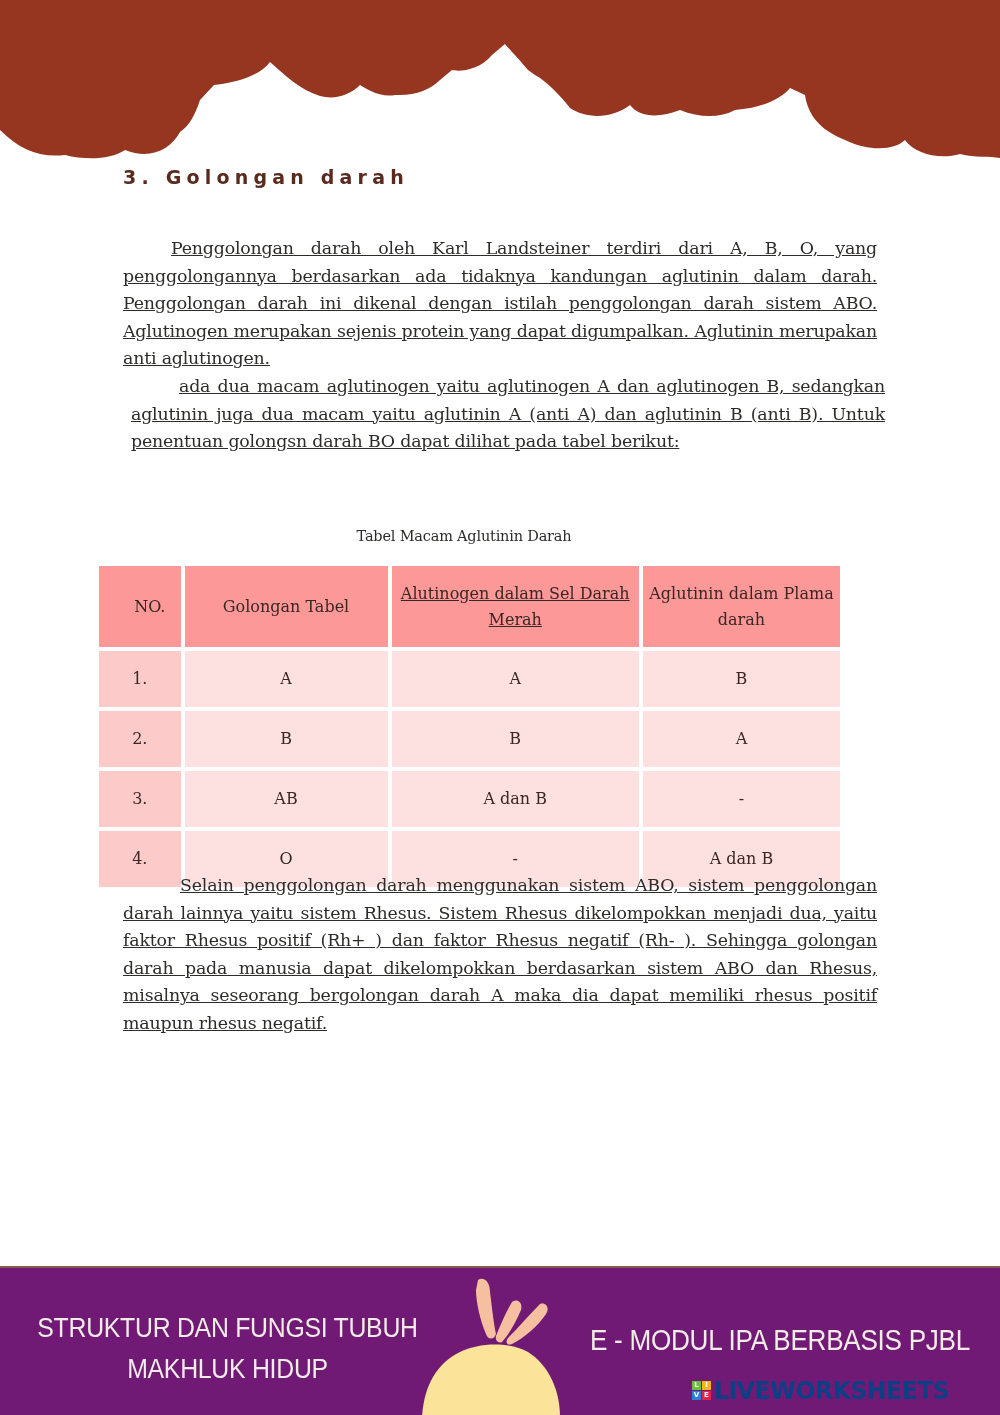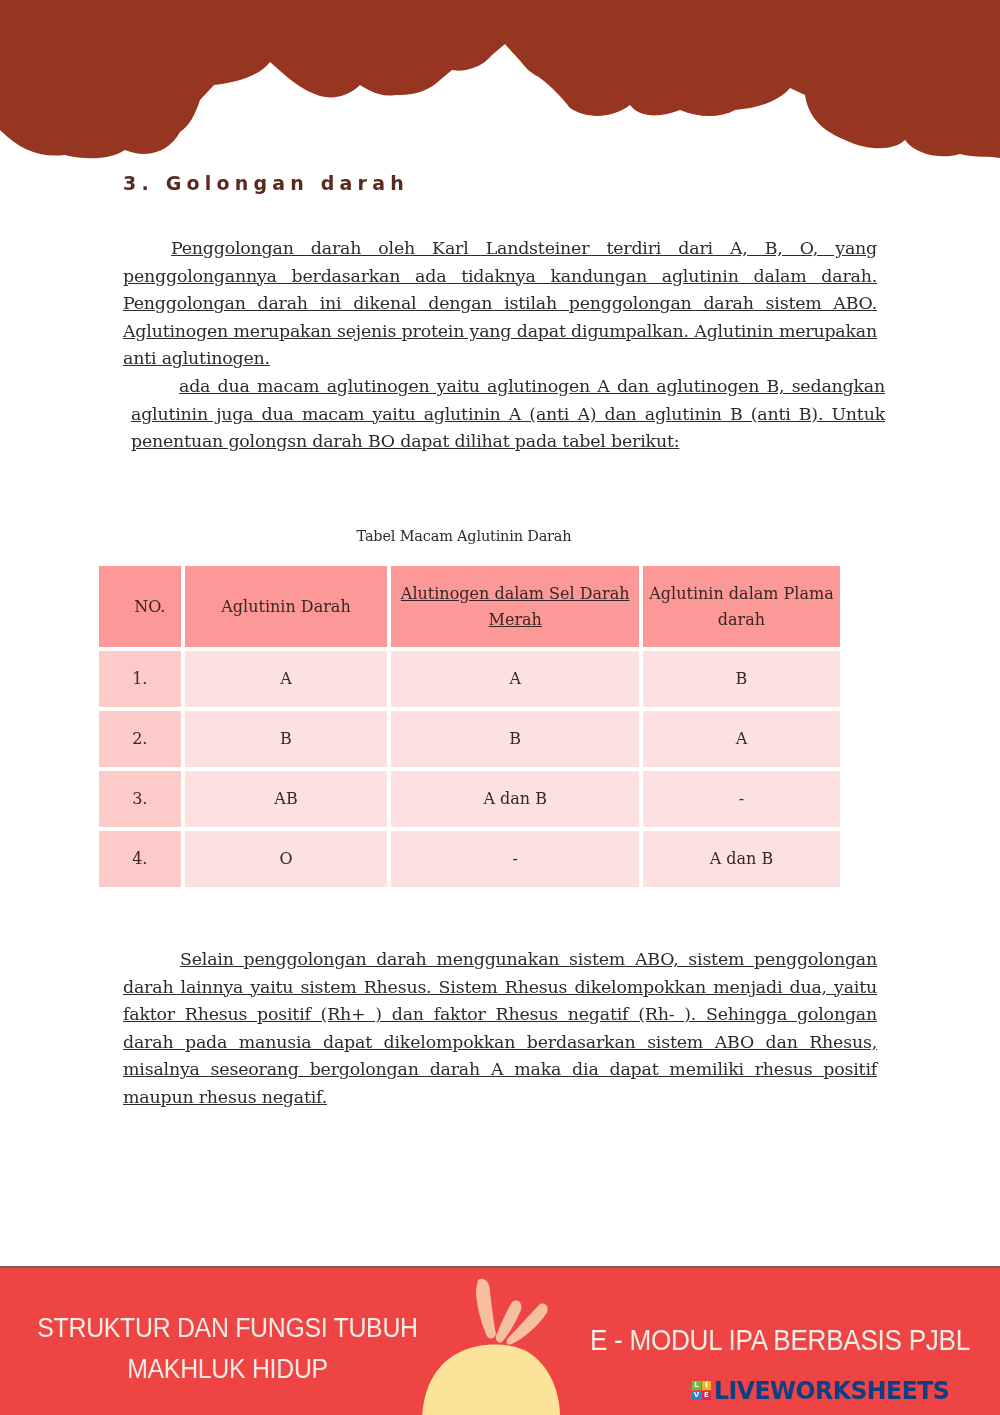--- a/index.html
+++ b/index.html
@@ -2,34 +2,34 @@
 <html><head>
 <meta charset="utf-8">
 <style>
   * { box-sizing: border-box; margin: 0; padding: 0; }
   html, body { width: 1000px; height: 1415px; background: #ffffff; overflow: hidden; }
   body { position: relative; font-family: "DejaVu Serif", serif; color: #2b2a28; }
 
   .top-shape { position: absolute; left: 0; top: 0; width: 1000px; height: 170px; }
 
   .section-title {
-    position: absolute; left: 123px; top: 172px;
+    position: absolute; left: 123px; top: 166px;
     font-family: "DejaVu Sans", sans-serif; font-weight: bold;
     font-size: 19px; letter-spacing: 5.2px; color: #5a2a1e;
   }
 
   .para {
     position: absolute; left: 123px; width: 754px;
     font-size: 17.4px; line-height: 27.6px; text-align: justify;
     text-align-last: left; color: #2e2c2a; letter-spacing: -0.2px; text-decoration: underline;
   }
   .para .indent { display: inline-block; width: 48px; }
   .p1 { top: 235px; }
   .p2 { top: 373px; margin-left: 8px; }
-  .p3 { top: 946px; }
+  .p3 { top: 872px; }
   .p3 .indent { width: 57px; }
 
   .caption {
     position: absolute; left: 0; width: 928px; top: 528px;
     text-align: center; font-size: 14.5px; color: #2e2c2a; letter-spacing: -0.2px;
   }
 
   .tbl {
     position: absolute; left: 99px; top: 566px; width: 749px;
     border-collapse: separate; border-spacing: 4px;
@@ -39,21 +39,21 @@
     text-align: center; vertical-align: middle;
     font-weight: normal; font-size: 16px; color: #3a2724; line-height: 26px;
   }
   .tbl th { background: #fc9898; height: 81px; }
   .tbl td { background: #fde0e0; height: 56px; }
   .tbl td.no { background: #fdcaca; }
   .c1 { width: 82px; padding-left: 20px; } .c2 { width: 205px; } .c3 { width: 250px; text-decoration: underline; } .c4 { width: 199px; margin-top: 40px; }
 
   .footer {
     position: absolute; left: 0; top: 1266px; width: 1000px; height: 149px;
-    background: #ef4444; border-top: 2px solid #8a5a4c;
+    background: #701a75; border-top: 2px solid #8a5a4c;
   }
   .footer-left {
     position: absolute; left: 0; top: 40px; width: 455px; text-align: center;
     font-family: "Liberation Sans", sans-serif; font-size: 27px; line-height: 41px;
     color: #f2ece6; letter-spacing: -0.3px; transform: scaleX(0.92); transform-origin: center;
   }
   .footer-right {
     position: absolute; left: 560px; top: 56px; width: 440px; text-align: center;
     font-family: "Liberation Sans", sans-serif; font-size: 29px; color: #f2ece6;
     letter-spacing: -0.3px; transform: scaleX(0.9); transform-origin: center;
@@ -113,21 +113,21 @@
 
 <p class="para p1"><span class="indent"></span><span>Penggolongan darah oleh Karl Landsteiner terdiri dari A, B, O, yang penggolongannya berdasarkan ada tidaknya kandungan aglutinin dalam darah. Penggolongan darah ini dikenal dengan istilah penggolongan darah sistem ABO. Aglutinogen merupakan sejenis protein yang dapat digumpalkan. Aglutinin merupakan anti aglutinogen.</span></p>
 <p class="para p2"><span class="indent"></span><span>ada dua macam aglutinogen yaitu aglutinogen A dan aglutinogen B, sedangkan aglutinin juga dua macam yaitu aglutinin A (anti A) dan aglutinin B (anti B). Untuk penentuan golongsn darah BO dapat dilihat pada tabel berikut:</span></p>
 
 <div class="caption">Tabel  Macam Aglutinin Darah</div>
 
 <table class="tbl">
   <thead>
     <tr>
       <th class="c1">NO.</th>
-      <th class="c2">Aglutinin Darah</th>
+      <th class="c2">Golongan Tabel</th>
       <th class="c3"><span>Alutinogen dalam Sel Darah Merah</span></th>
       <th class="c4"><span>Aglutinin dalam Plama darah</span></th>
     </tr>
   </thead>
   <tbody>
     <tr>
       <td class="no">1.</td>
       <td>A</td>
       <td>A</td>
       <td>B</td>

